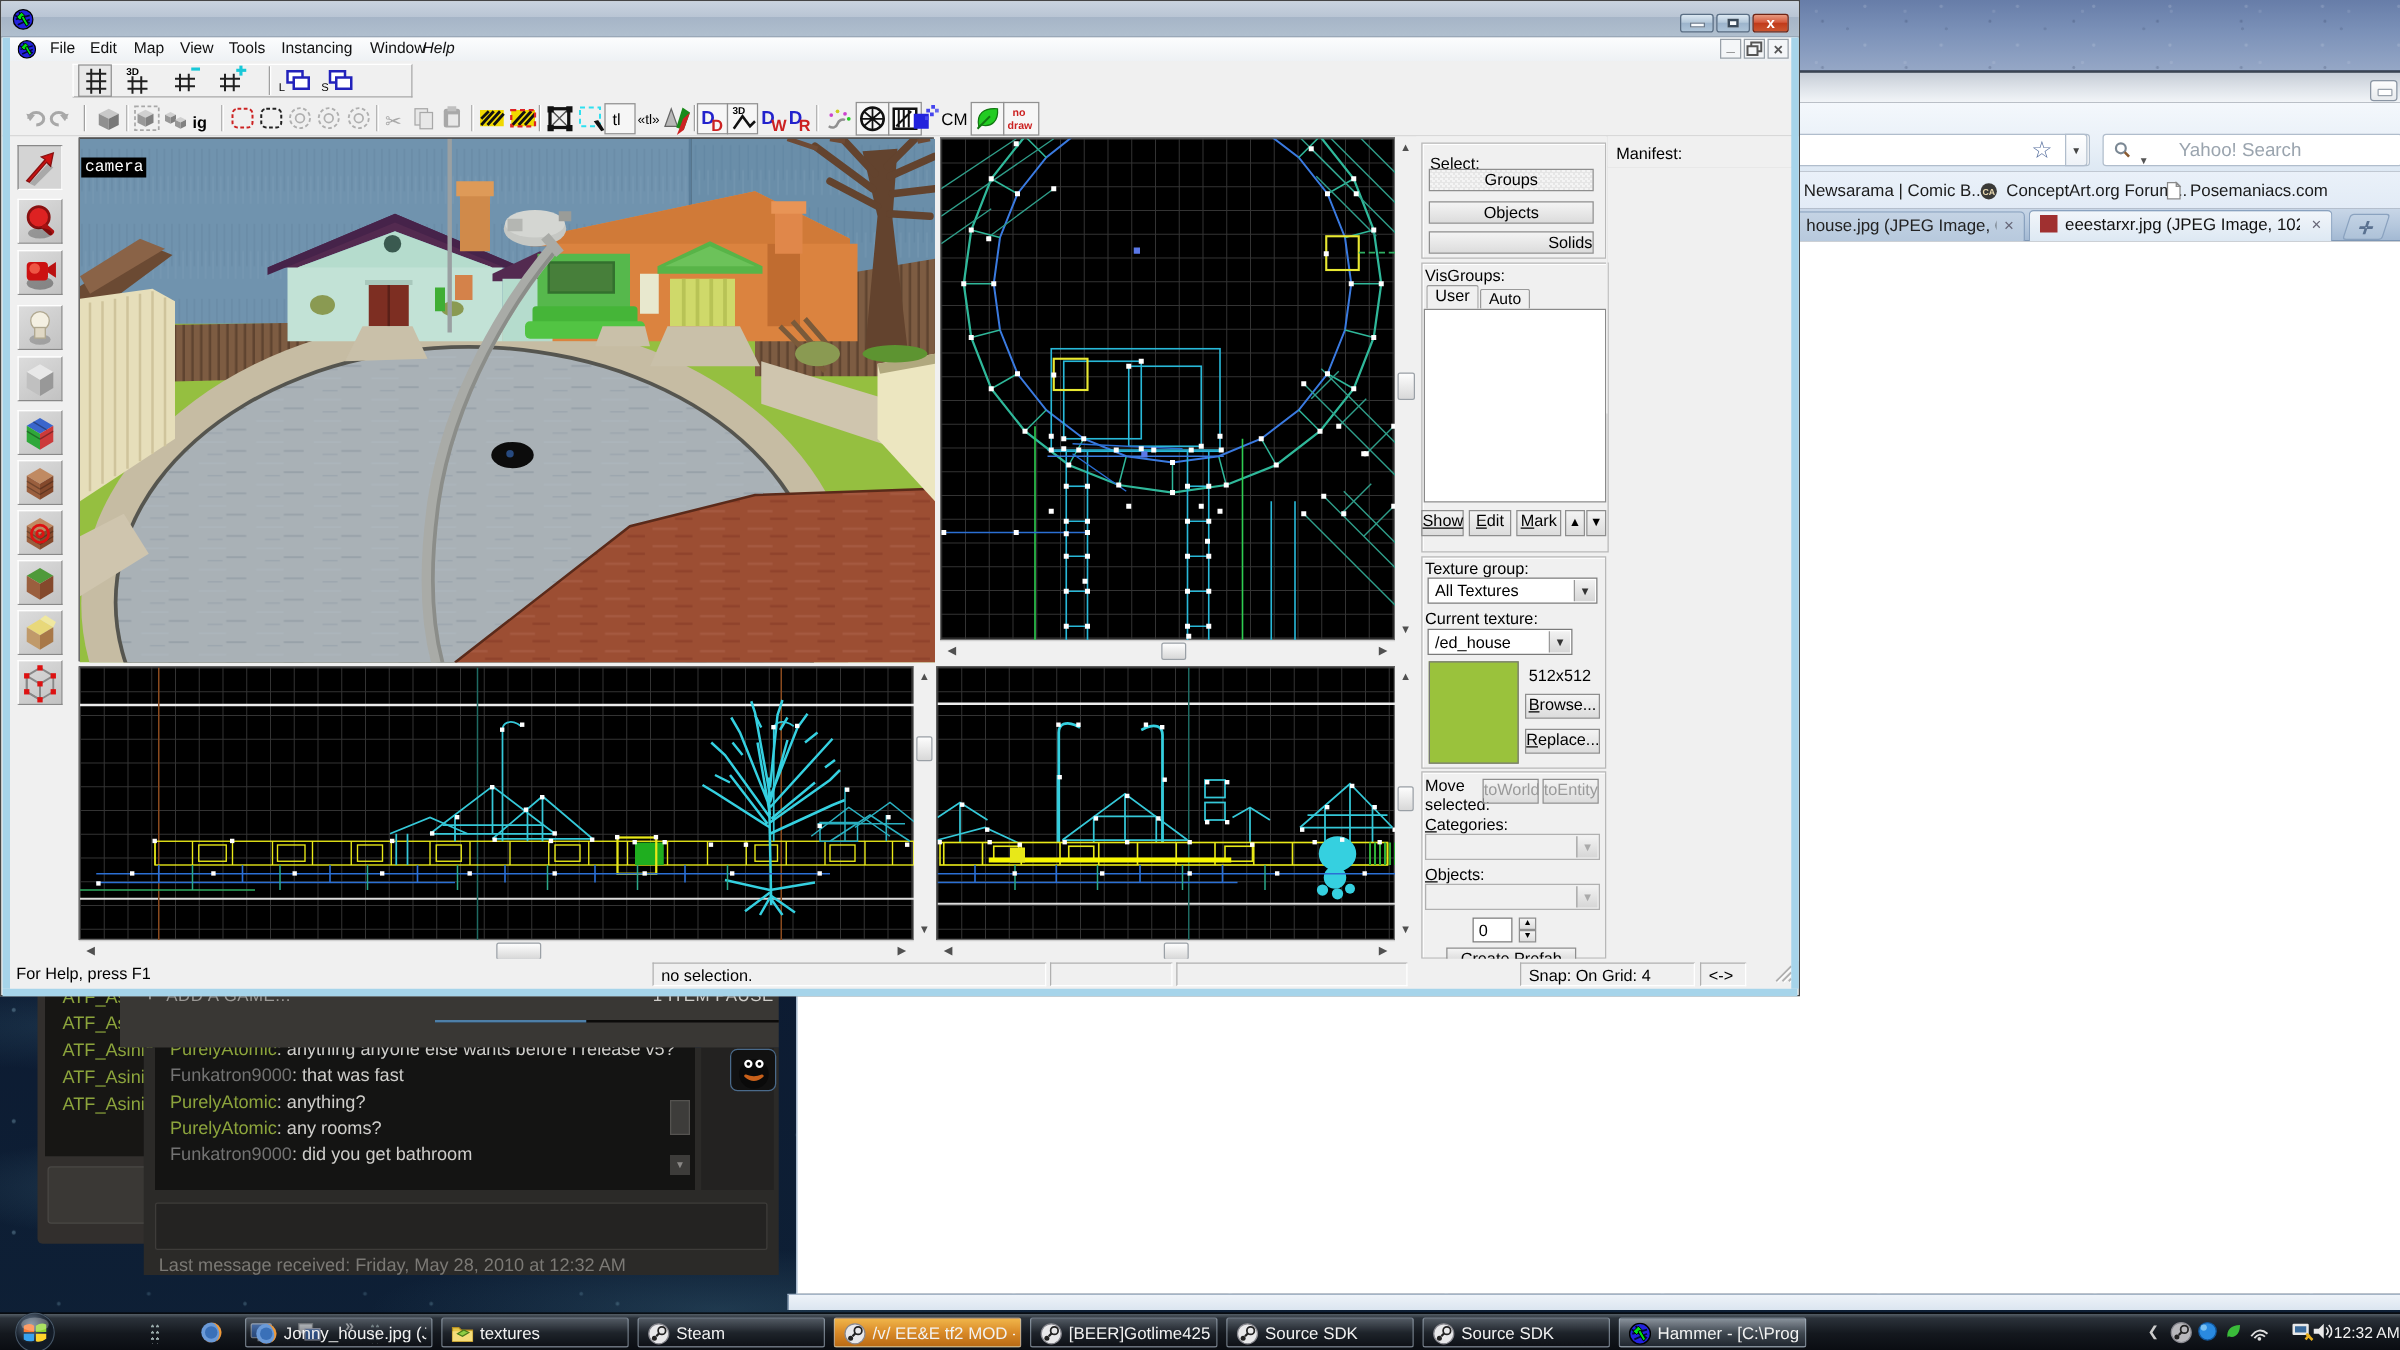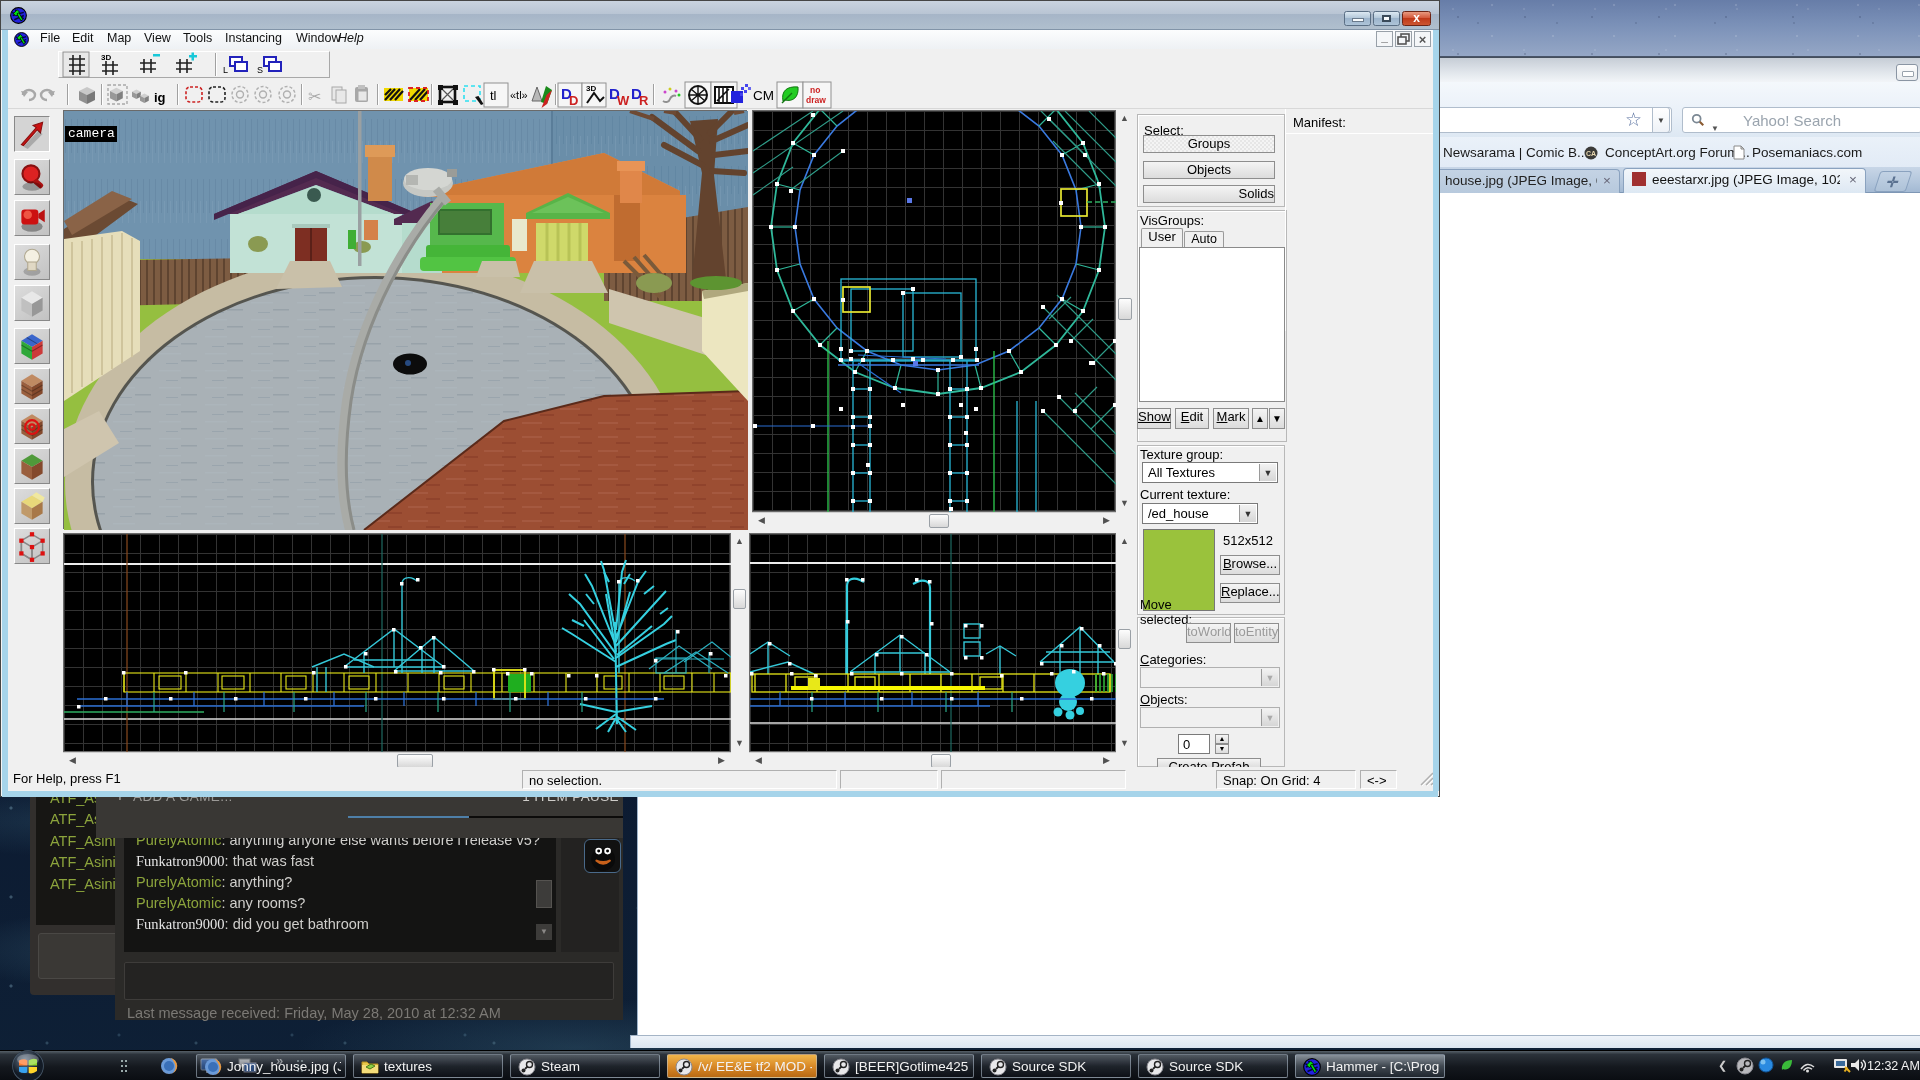--- a/index.html
+++ b/index.html
@@ -52,21 +52,21 @@
 #steamB .plus{position:absolute;left:19px;top:2px;color:#aaa8a4;font-size:17px;}
 #steamB .addg{position:absolute;left:37px;top:5px;color:#9b9996;font-size:13.5px;letter-spacing:.4px;}
 #steamB .pause{position:absolute;right:4px;top:5px;color:#cfcdc9;font-size:13.5px;letter-spacing:.4px;}
 #steamB .prog{position:absolute;left:252px;top:32px;width:368px;height:2px;background:#0c0b0a;}
 #steamB .prog i{position:absolute;left:0;top:0;width:33%;height:2px;background:#4e7fa8;}
 #steamC{left:115px;top:838px;width:508px;height:182px;background:#2b2a28;}
 #steamC .msgs{position:absolute;left:9px;top:-18px;width:432px;height:132px;background:#141413;}
 #steamC .m{position:absolute;left:12px;font-size:14.5px;color:#cfcecb;white-space:nowrap;}
 #steamC .m b{font-weight:normal;}
 #steamC .ng{color:#8ca43c;}
-#steamC .nb{color:#e5e5e5;font-family:Liberation Serif, serif;}
+#steamC .nb{color:#737373;}
 #steamC .scr{position:absolute;left:412px;top:60px;width:16px;height:66px;}
 #steamC .scr .th{position:absolute;left:0;top:0;width:16px;height:28px;background:#3d3c3a;border:1px solid #555350;}
 #steamC .scr .dn{position:absolute;left:0;top:44px;width:16px;height:16px;background:#3d3c3a;color:#8a8886;font-size:8px;text-align:center;line-height:15px;}
 #steamC .av{position:absolute;left:446px;top:-18px;width:58px;height:132px;background:#232221;}
 #steamC .av .tile{position:absolute;left:23px;top:19px;width:37px;height:34px;background:#111;border:1px solid #4a6a8a;border-radius:6px;overflow:hidden;}
 #steamC .inp{position:absolute;left:9px;top:124px;width:490px;height:38px;background:#242322;border:1px solid #3e3c3a;border-radius:2px;}
 #steamC .lastm{position:absolute;left:12px;top:167px;font-size:14.5px;color:#7b7975;white-space:nowrap;}
 
 #hw{left:0;top:0;width:1440px;height:797px;background:#f0f0f0;border:1px solid #454545;box-shadow:0 0 0 1px rgba(255,255,255,.3) inset;}
 #hw .tbar{left:0;top:0;width:1438px;height:29px;background:linear-gradient(180deg,#c9d3df 0%,#b9c5d4 45%,#a6b5c7 46%,#b0bfce 100%);border-bottom:1px solid #8294a8;}
@@ -1046,21 +1046,21 @@
     <div class="lbl" style="left:7px;top:378px;">Current texture:</div>
     <div class="combo" style="left:9px;top:394px;width:116px;height:21px;">
         <span style="position:absolute;left:5px;top:2px;">/ed_house</span>
         <span class="ar" style="line-height:19px;">▼</span>
       </div>
     <div style="position:absolute;left:10px;top:420px;width:72px;height:82px;background:#9ac23c;border:1px solid #777;"></div>
     <div class="lbl" style="left:90px;top:424px;">512x512</div>
     <div class="w7btn" style="left:87px;top:446px;width:60px;height:20px;"><u>B</u>rowse...</div>
     <div class="w7btn" style="left:87px;top:474px;width:60px;height:20px;"><u>R</u>eplace...</div>
     <div class="gbox" style="left:4px;top:508px;width:148px;height:150px;"></div>
-    <div class="lbl" style="left:7px;top:488px;">Move<br>selected:</div>
+    <div class="lbl" style="left:7px;top:512px;">Move<br>selected:</div>
     <div class="w7btn dis" style="left:53px;top:514px;width:45px;height:20px;">toWorld</div>
     <div class="w7btn dis" style="left:101px;top:514px;width:45px;height:20px;">toEntity</div>
     <div class="lbl" style="left:7px;top:543px;"><u>C</u>ategories:</div>
     <div class="combo dis" style="left:7px;top:558px;width:140px;height:21px;">
         <span class="ar" style="line-height:19px;">▼</span>
       </div>
     <div class="lbl" style="left:7px;top:583px;"><u>O</u>bjects:</div>
     <div class="combo dis" style="left:7px;top:598px;width:140px;height:21px;">
         <span class="ar" style="line-height:19px;">▼</span>
       </div>

